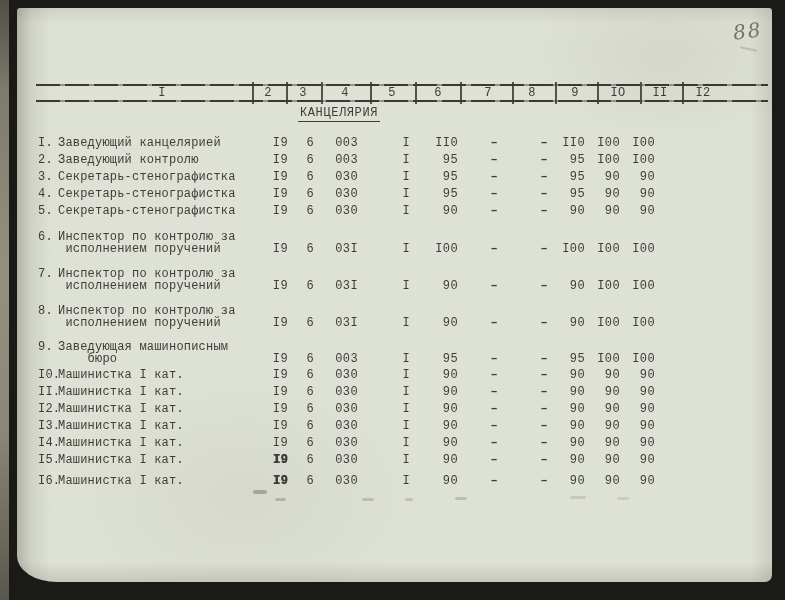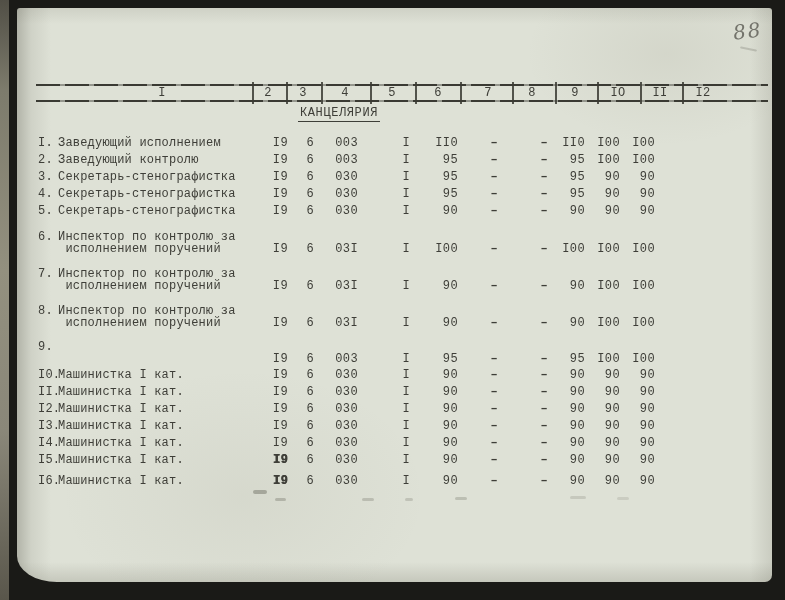--- a/index.html
+++ b/index.html
@@ -108,21 +108,21 @@
           <span class="hlabel" style="left: 582px;">IO</span>
           <span class="hlabel" style="left: 624px;">II</span>
           <span class="hlabel" style="left: 667px;">I2</span>
         </div>
     </div>
     <div class="section-title">КАНЦЕЛЯРИЯ</div>
     <div id="rows">
         <div class="row" style="top: 129px;">
           <span class="num">I.</span>
           <div class="name">
-            <div class="name-line">Заведующий исполнением</div>
+            <div class="name-line">Заведующий канцелярией</div>
           </div>
           <span class="val" style="left: 271px; top: 0px;">I9</span>
           <span class="val" style="left: 297px; top: 0px;">6</span>
           <span class="val" style="left: 341px; top: 0px;">003</span>
           <span class="val" style="left: 393px; top: 0px;">I</span>
           <span class="val" style="left: 441px; top: 0px;">II0</span>
           <span class="val dash" style="left: 481px; top: 0px;">–</span>
           <span class="val dash" style="left: 531px; top: 0px;">–</span>
           <span class="val" style="left: 568px; top: 0px;">II0</span>
           <span class="val" style="left: 603px; top: 0px;">I00</span>
@@ -239,20 +239,22 @@
           <span class="val" style="left: 441px; top: 12.5px;">90</span>
           <span class="val dash" style="left: 481px; top: 12.5px;">–</span>
           <span class="val dash" style="left: 531px; top: 12.5px;">–</span>
           <span class="val" style="left: 568px; top: 12.5px;">90</span>
           <span class="val" style="left: 603px; top: 12.5px;">I00</span>
           <span class="val" style="left: 638px; top: 12.5px;">I00</span>
         </div>
         <div class="row" style="top: 332.5px;">
           <span class="num">9.</span>
           <div class="name">
+            <div class="name-line">Заведующая машинописным</div>
+            <div class="name-line">    бюро</div>
           </div>
           <span class="val" style="left: 271px; top: 12.5px;">I9</span>
           <span class="val" style="left: 297px; top: 12.5px;">6</span>
           <span class="val" style="left: 341px; top: 12.5px;">003</span>
           <span class="val" style="left: 393px; top: 12.5px;">I</span>
           <span class="val" style="left: 441px; top: 12.5px;">95</span>
           <span class="val dash" style="left: 481px; top: 12.5px;">–</span>
           <span class="val dash" style="left: 531px; top: 12.5px;">–</span>
           <span class="val" style="left: 568px; top: 12.5px;">95</span>
           <span class="val" style="left: 603px; top: 12.5px;">I00</span>

